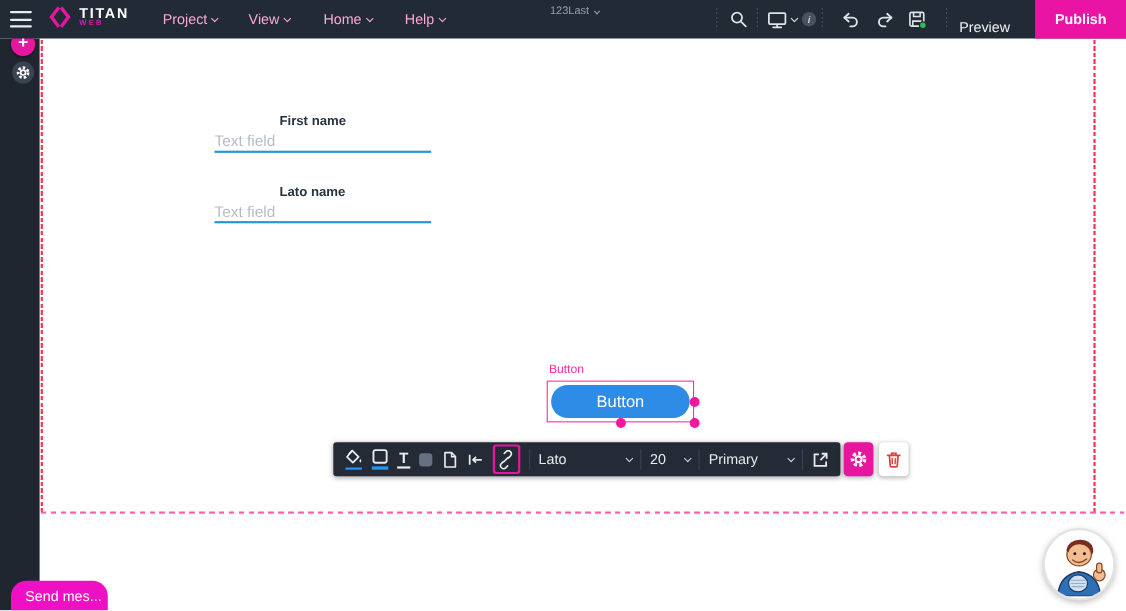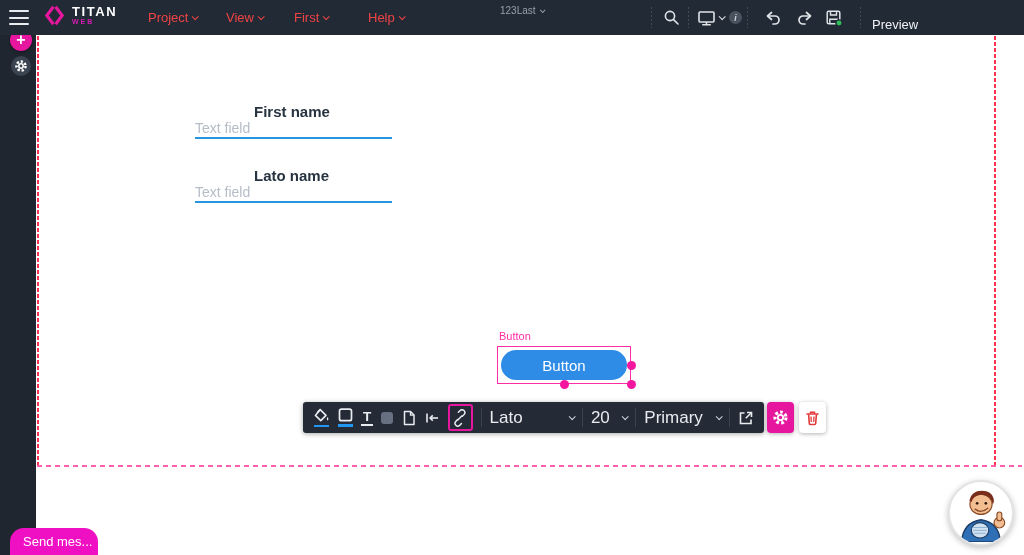--- a/index.html
+++ b/index.html
@@ -7,21 +7,21 @@
   body { font-family:"Liberation Sans", sans-serif; }
   #app { position:relative; width:1024px; height:555px; background:#fff; overflow:hidden; }
 
   
   .topbar { position:absolute; left:0; top:0; width:1024px; height:35px; background:#222a35; z-index:40; color:#dfe3e8; }
   .hamburger { position:absolute; left:9px; top:10px; width:20px; height:15px; display:flex; flex-direction:column; justify-content:space-between; cursor:pointer; }
   .hamburger span { display:block; height:2px; background:#e8ebef; border-radius:1px; }
   .logo { position:absolute; left:44px; top:5px; display:flex; align-items:center; gap:7px; cursor:pointer; }
   .logo-text .t1 { font-size:13px; font-weight:700; letter-spacing:1.6px; color:#fff; line-height:13px; }
   .logo-text .t2 { font-size:7px; font-weight:700; letter-spacing:2px; color:#d81bb4; line-height:8px; }
-  .menu-item { position:absolute; top:0; height:35px; display:flex; align-items:center; gap:4px; font-size:13px; color:#ef4444; cursor:pointer; }
+  .menu-item { position:absolute; top:0; height:35px; display:flex; align-items:center; gap:4px; font-size:13px; color:#f9a8d4; cursor:pointer; }
   .chev { display:inline-block; width:5px; height:5px; border-right:1.5px solid currentColor; border-bottom:1.5px solid currentColor; transform:rotate(45deg) translateY(-1px); }
   .breadcrumb { position:absolute; left:500px; top:4px; width:72px; display:flex; flex-direction:row; align-items:center; color:#97a0ab; }
   .breadcrumb .proj { font-size:10px; line-height:13px; }
   .breadcrumb .pg { font-size:10px; display:flex; align-items:center; gap:4px; cursor:pointer; }
   .breadcrumb .chev { width:4px; height:4px; border-width:1px; }
   .tb-divider { position:absolute; top:7px; width:1px; height:21px; background:repeating-linear-gradient(180deg,#414c5b 0 2px,transparent 2px 4px); }
   .tb-icon-btn { position:absolute; top:5px; width:26px; height:25px; display:flex; align-items:center; justify-content:center; cursor:pointer; }
   .device-group { position:absolute; top:5px; left:697px; width:36px; height:25px; display:flex; align-items:center; gap:3px; cursor:pointer; }
   .info-badge { position:absolute; left:729px; top:11px; width:13px; height:13px; border-radius:50%; background:#49525e; color:#cfd6dd; font-size:8.5px; font-style:italic; font-weight:700; display:flex; align-items:center; justify-content:center; cursor:pointer; }
   .preview-btn { position:absolute; left:866px; top:0; height:49px; padding:0 6px; display:flex; align-items:center; font-size:13px; color:#f0f2f5; cursor:pointer; }
@@ -32,21 +32,21 @@
   .add-btn { position:absolute; left:10px; top:29px; width:22px; height:22px; border-radius:50%; background:#e6169e; color:#fff; font-size:16px; font-weight:600; display:flex; align-items:center; justify-content:center; cursor:pointer; z-index:31; box-shadow:0 1px 3px rgba(0,0,0,.4); }
   .settings-btn { position:absolute; left:11px; top:56px; width:20px; height:20px; border-radius:50%; background:#3a4350; display:flex; align-items:center; justify-content:center; cursor:pointer; z-index:31; }
 
   
   .page { position:absolute; left:37px; top:36px; width:959px; height:430px; background:#fff; z-index:5; }
   .pb-left  { position:absolute; left:37px;  top:36px;  width:2px; height:430px; background:repeating-linear-gradient(180deg,#ff3253 0 4px,#fff 4px 6px); z-index:6; }
   .pb-right { position:absolute; left:994px; top:36px;  width:2px; height:430px; background:repeating-linear-gradient(180deg,#ff3253 0 4px,#fff 4px 6px); z-index:6; }
   .pb-bottom{ position:absolute; left:37px;  top:465px; width:985px; height:2px; background:repeating-linear-gradient(90deg,#ff5fae 0 5px,#fff 5px 9px); z-index:6; }
 
   
-  .field-label { position:absolute; left:176px; font-size:15px; font-weight:600; color:#273340;padding-left:41px; }
+  .field-label { position:absolute; left:176px; font-size:12px; font-weight:600; color:#273340;padding-left:41px; }
   .field-input { position:absolute; left:158px; width:197px; cursor:pointer; }
   .field-input .ph { font-size:14px; color:#b7bdc7; line-height:16px; }
   .field-input .ul { margin-top:1px; height:2px; background:#2596dd; }
 
   
   .upload-box { position:absolute; left:177px; top:230px; width:196px; height:124px; background:#cfe3f4; border:2px dashed #93b9da; border-radius:2px; cursor:pointer; }
   .upload-title { margin:16px auto 0; width:90px; text-align:center; font-size:15px; color:#1c2733; line-height:1.25; }
   .upload-clip { position:absolute; left:50%; top:76px; transform:translateX(-50%); }
   .upload-empty { position:absolute; left:8px; bottom:7px; font-size:11px; color:#1c2733; }
 
@@ -61,21 +61,21 @@
 
   
   .fmt-bar { position:absolute; left:303px; top:402px; width:461px; height:31px; background:#252b36; border-radius:3px; box-shadow:0 1px 5px rgba(0,0,0,.35); display:flex; align-items:center; padding:0 10px; gap:8px; z-index:20; color:#e8ebef; }
   .fmt-icon { display:flex; flex-direction:column; align-items:center; justify-content:center; cursor:pointer; }
   .fmt-icon .bar-blue  { width:15px; height:2.5px; background:#2196f3; margin-top:2px; }
   .fmt-icon .bar-white { width:12px; height:2px; background:#e8ebef; margin-top:1px; }
   .t-glyph { font-size:13.5px; font-weight:600; line-height:13px; color:#e8ebef; }
   .swatch { width:12px; height:12px; border-radius:3px; background:#667080; cursor:pointer; }
   .link-box { width:26px; height:27px; border:2px solid #e6169e; border-radius:3px; display:flex; align-items:center; justify-content:center; cursor:pointer; }
   .fmt-divider { width:1px; height:19px; background:#3a4350; }
-  .dd { display:flex; align-items:center; justify-content:space-between; font-size:17px; cursor:pointer; }
+  .dd { display:flex; align-items:center; justify-content:space-between; font-size:13px; cursor:pointer; }
   .dd-font { width:88px; } .dd-size { width:38px; } .dd-style { width:80px; }
   .dd .chev { border-color:#cfd5dc; }
   .gear-btn { position:absolute; left:767px; top:402px; width:27px; height:31px; border-radius:4px; background:#e6169e; display:flex; align-items:center; justify-content:center; cursor:pointer; box-shadow:0 1px 4px rgba(0,0,0,.3); z-index:20; }
   .trash-btn { position:absolute; left:799px; top:402px; width:27px; height:31px; border-radius:4px; background:#fff; display:flex; align-items:center; justify-content:center; cursor:pointer; box-shadow:0 1px 4px rgba(0,0,0,.3); z-index:20; }
 
   
   .chat-btn { position:absolute; left:10px; top:528px; width:88px; height:40px; background:#ef10c4; border-radius:14px; color:#fff; font-size:13px; padding:6px 0 0 13px; cursor:pointer; z-index:50; }
   .avatar { position:absolute; left:948px; top:480px; width:66px; height:66px; border-radius:50%; background:#fff; border:2px solid #e3e3e3; box-shadow:0 2px 6px rgba(0,0,0,.25); display:flex; align-items:center; justify-content:center; cursor:pointer; z-index:50; overflow:hidden; }
 
   svg { display:block; }
@@ -107,21 +107,21 @@
 
     <div class="menu-item" style="left:148px">
       <span>Project</span>
       <span class="chev"></span>
     </div>
     <div class="menu-item" style="left:226px">
       <span>View</span>
       <span class="chev"></span>
     </div>
     <div class="menu-item" style="left:294px">
-      <span>First</span>
+      <span>Home</span>
       <span class="chev"></span>
     </div>
     <div class="menu-item" style="left:368px">
       <span>Help</span>
       <span class="chev"></span>
     </div>
 
     <div class="breadcrumb">
       <div class="proj">123</div>
       <div class="pg">
@@ -178,20 +178,21 @@
           <rect x="2.2" y="2.2" width="12.6" height="12.6" rx="1.5" fill="none" stroke="#dfe3e8" stroke-width="1.5"></rect>
           <path d="M5.5 2.4 v3.6 h6 v-3.6" fill="none" stroke="#dfe3e8" stroke-width="1.4"></path>
           <path d="M4.8 14.6 v-4.4 h7.4 v4.4" fill="none" stroke="#dfe3e8" stroke-width="1.4"></path>
           <circle cx="14" cy="14" r="3.1" fill="#2ebd59" stroke="#222a35" stroke-width="1.3"></circle>
         </svg>
       </span>
     </div>
 
     <div class="tb-divider" style="left:860px"></div>
     <div class="preview-btn">Preview</div>
+    <div class="publish-btn">Publish</div>
   </div>
 
   <div class="sidebar"></div>
   <div class="add-btn">
     <span>+</span>
   </div>
   <div class="settings-btn">
     <span>
       <svg width="14" height="14" viewBox="0 0 16 16">
         <circle cx="8" cy="8" r="5.2" fill="none" stroke="#fff" stroke-width="2.8" stroke-dasharray="2.6 2.1"></circle>

